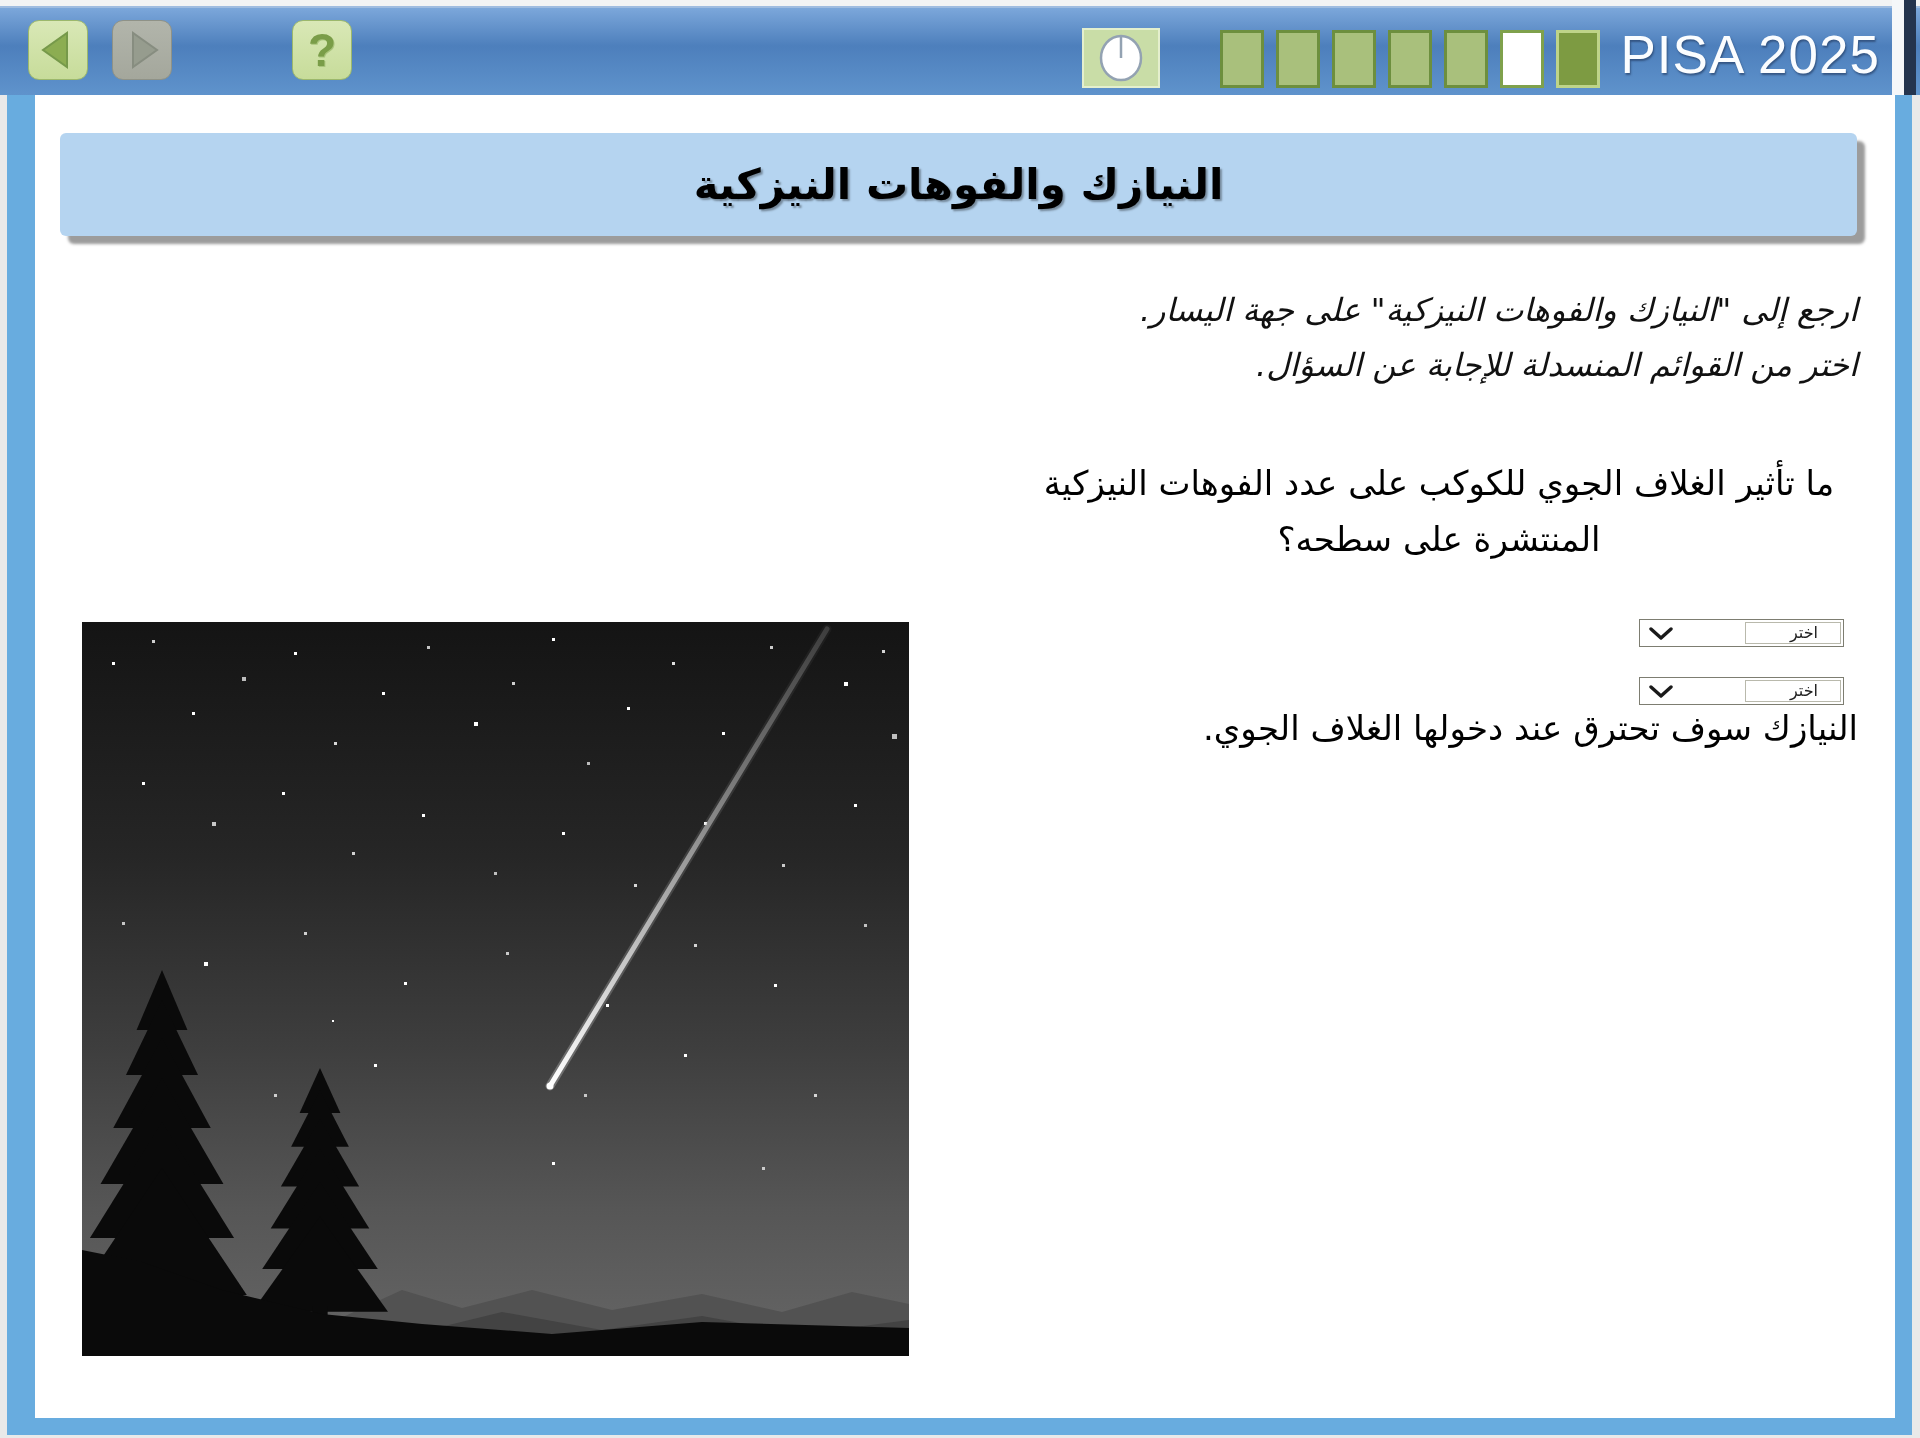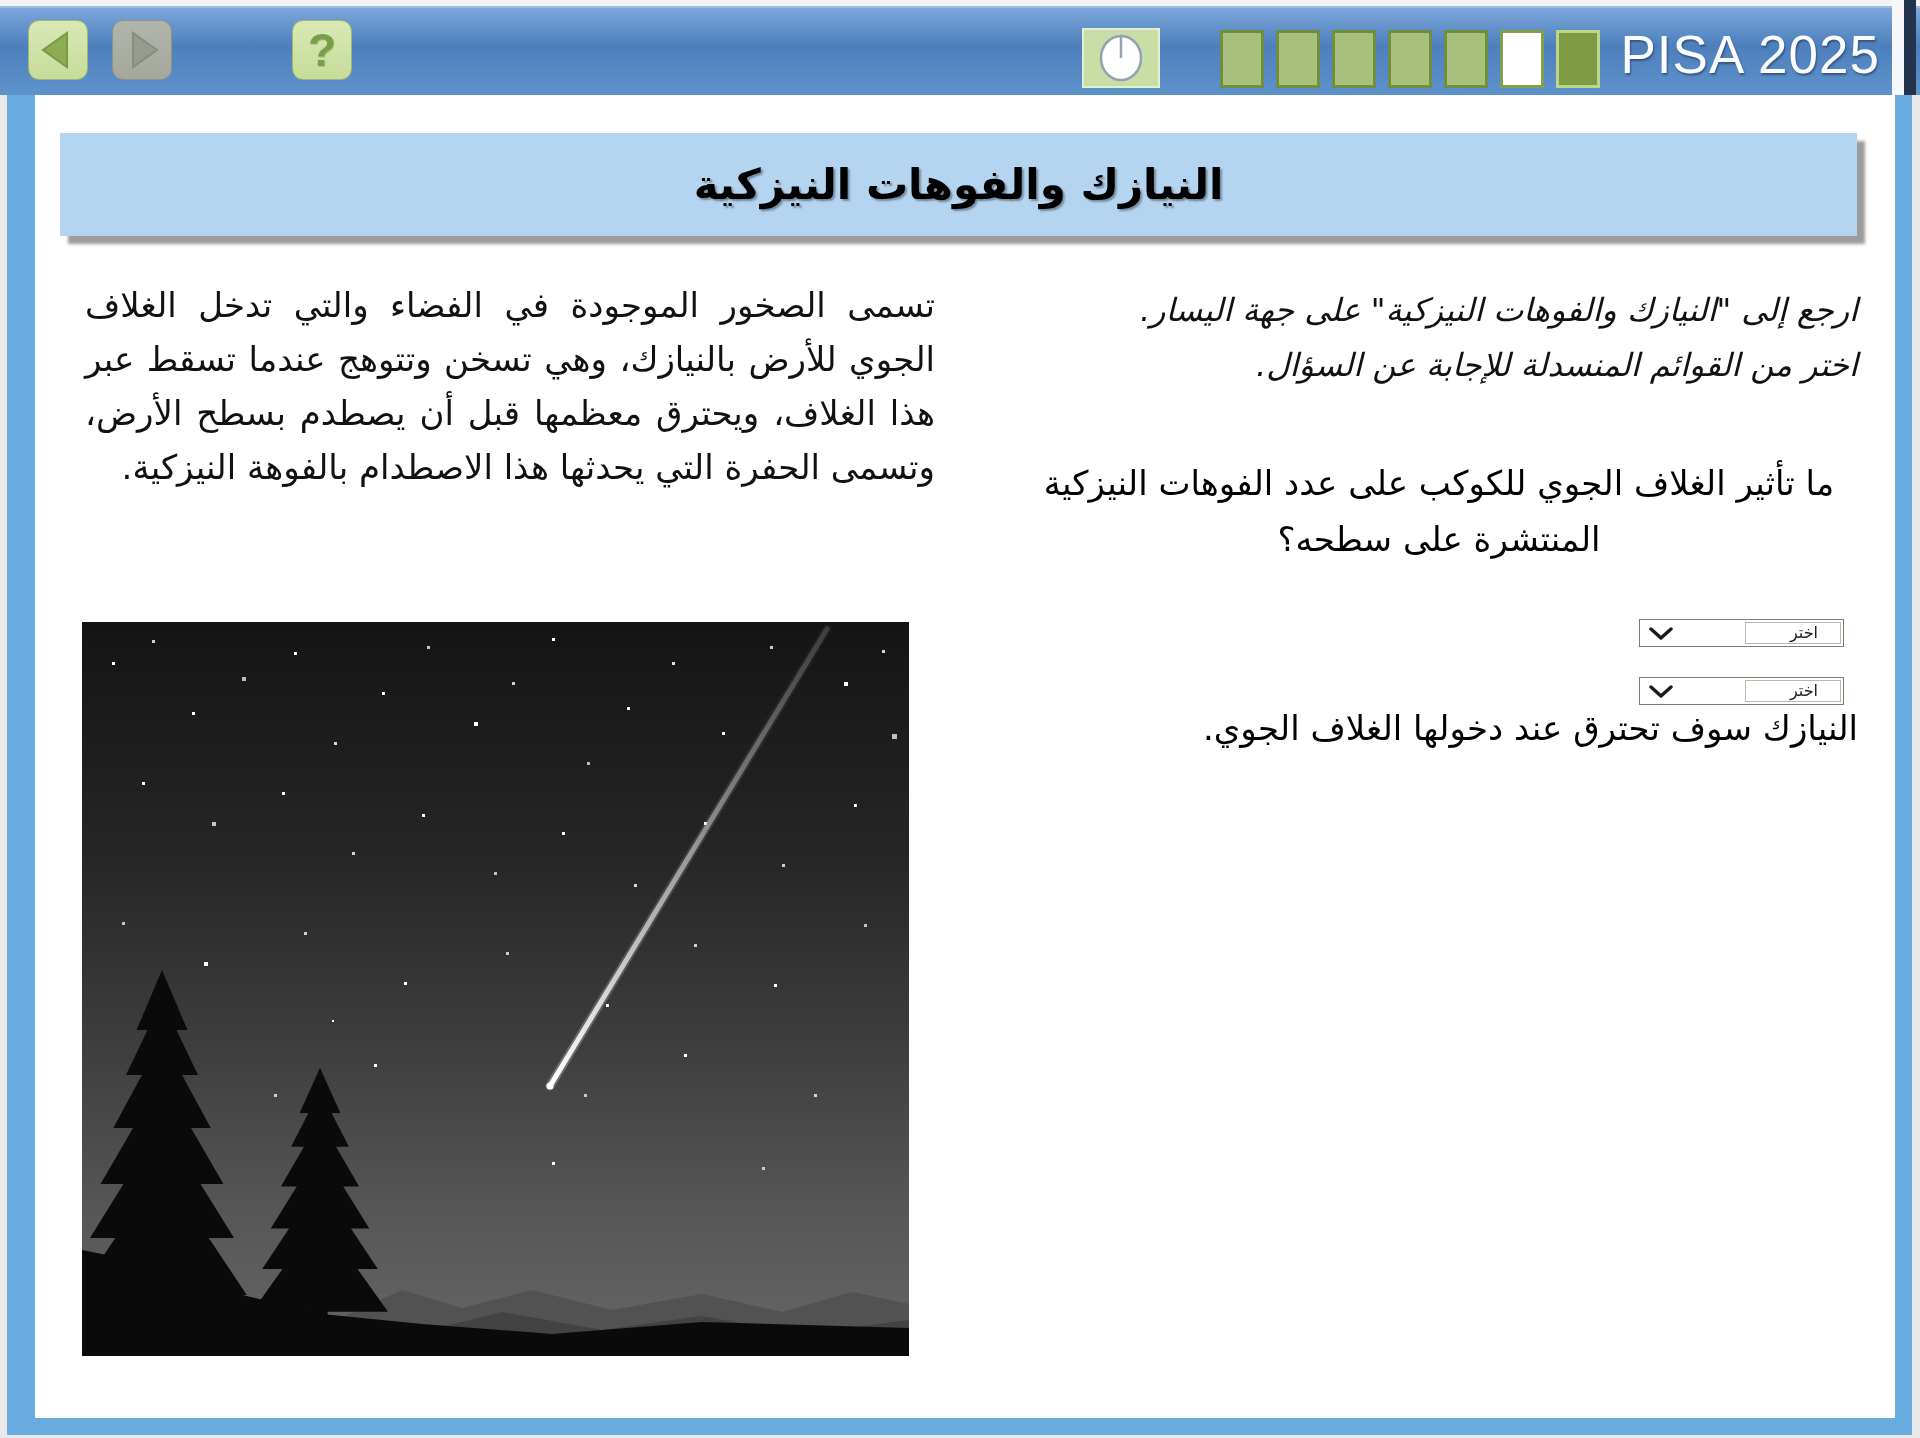--- a/index.html
+++ b/index.html
@@ -29,21 +29,21 @@
   .sq.white{background:#ffffff;border:3px solid #7fa14c;}
   .sq.dark{background:#7d9b42;border:3px solid #bed489;}
   #brand{position:absolute;right:40px;top:18px;font-family:"Liberation Sans",sans-serif;
     font-size:53px;color:#fbfdff;text-shadow:1px 2px 2px rgba(25,45,80,.55);letter-spacing:1px;}
 
   
   #frame{position:absolute;left:7px;top:95px;width:1905px;height:1340px;background:#68acdf;}
   #content{position:absolute;left:35px;top:95px;width:1860px;height:1323px;background:#ffffff;}
 
   #titlebar{position:absolute;left:25px;top:38px;width:1797px;height:103px;background:#b5d4f0;
-    box-shadow:8px 8px 3px #9c9c9c;display:flex;align-items:center;justify-content:center;}
+    box-shadow:8px 8px 3px #9c9c9c;display:flex;align-items:center;justify-content:center;border-radius:6px;}
   #titlebar .t{font-size:42px;font-weight:bold;color:#000;direction:rtl;
     text-shadow:2px 2px 2px rgba(0,0,0,.35);}
 
   #stimulus-par{position:absolute;left:50px;top:183px;width:850px;direction:rtl;
     text-align:justify;font-size:34px;line-height:54px;color:#111;}
 
   #night-image{position:absolute;left:47px;top:527px;width:827px;height:734px;}
 
   #rightcol{position:absolute;left:985px;top:0;width:838px;direction:rtl;}
   .instr{position:absolute;right:0;width:838px;direction:rtl;text-align:right;
@@ -104,21 +104,20 @@
     <div id="brand">PISA 2025</div>
   </div>
 
   <div id="frame"></div>
   <div id="content">
 
     <div id="titlebar">
       <span class="t">النيازك والفوهات النيزكية</span>
     </div>
 
-    <div id="stimulus-par">تسمى الصخور الموجودة في الفضاء والتي تدخل الغلاف الجوي للأرض بالنيازك، وهي تسخن وتتوهج عندما تسقط عبر هذا الغلاف، ويحترق معظمها قبل أن يصطدم بسطح الأرض، وتسمى الحفرة التي يحدثها هذا الاصطدام بالفوهة النيزكية.</div>
 
     <svg id="night-image" viewBox="0 0 827 734" preserveAspectRatio="none" role="img">
       <defs>
         <linearGradient id="sky" x1="0" y1="0" x2="0" y2="1">
           <stop offset="0" stop-color="#141414"></stop>
           <stop offset="0.32" stop-color="#262626"></stop>
           <stop offset="0.58" stop-color="#3e3e3e"></stop>
           <stop offset="0.8" stop-color="#565656"></stop>
           <stop offset="1" stop-color="#666666"></stop>
         </linearGradient>

